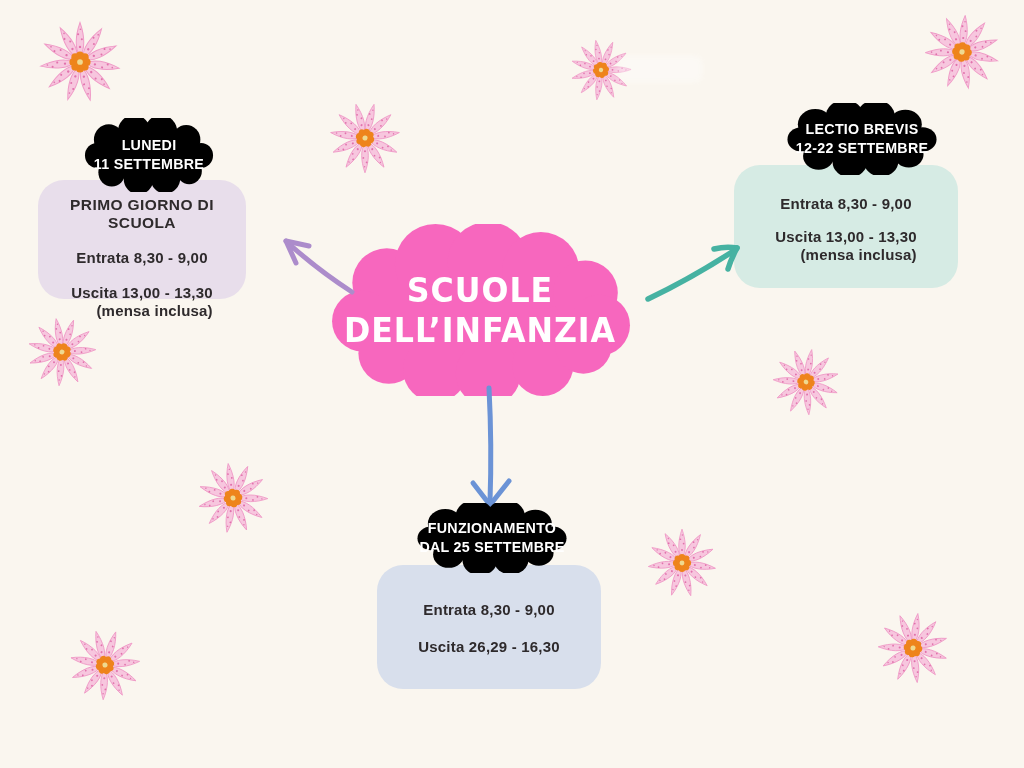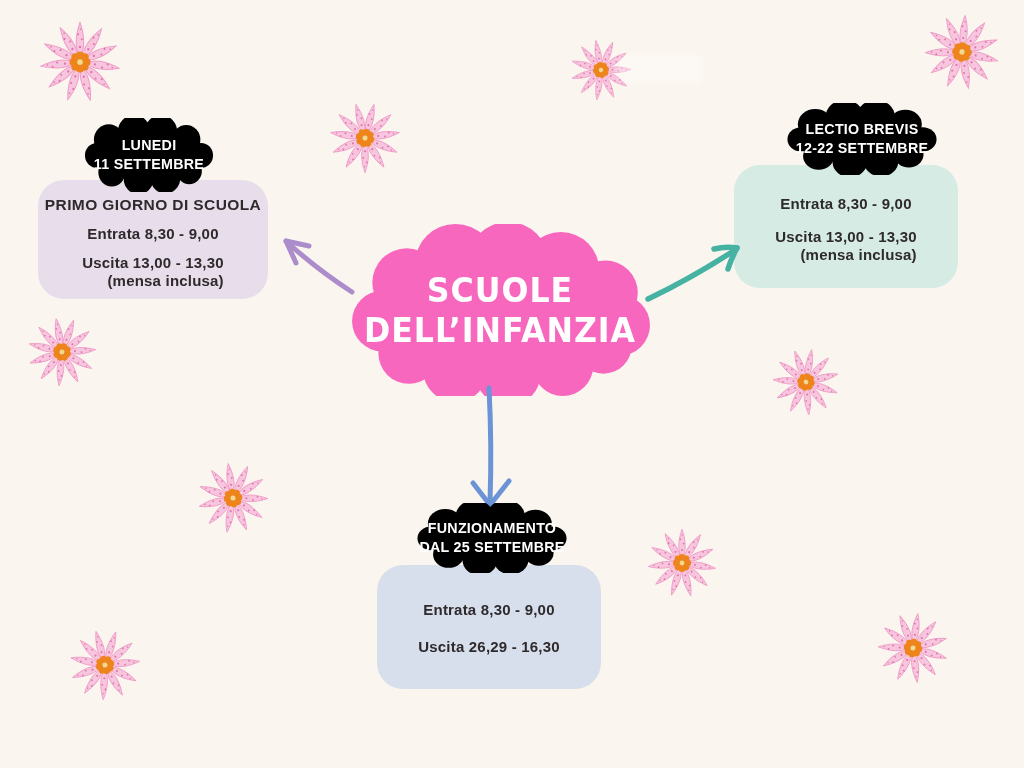--- a/index.html
+++ b/index.html
@@ -8,21 +8,21 @@
     background:#FAF6EF;
     font-family:"Liberation Sans", sans-serif;
     color:#2E2A2C;
   }
   .abs{position:absolute;}
   
   .flower{position:absolute;pointer-events:none;}
   
   #arrows{position:absolute;left:0;top:0;width:1024px;height:768px;pointer-events:none;z-index:3;}
   
-  .center-cloud{left:348px;top:224px;width:304px;height:172px;z-index:2;}
+  .center-cloud{left:328px;top:224px;width:304px;height:172px;z-index:2;}
   .center-cloud svg{position:absolute;inset:0;width:100%;height:100%;}
   .center-cloud .cloud-text{
     position:absolute;inset:0;display:flex;flex-direction:column;align-items:center;justify-content:center;
     gap:2px;padding-top:2px;
     color:#fff;font-family:"DejaVu Sans", sans-serif;font-weight:bold;
     font-size:33px;letter-spacing:1px;line-height:1.15;text-align:center;
     transform:scaleX(.96);
   }
   
   .badge{z-index:4;}
@@ -31,21 +31,21 @@
     position:absolute;inset:0;display:flex;flex-direction:column;align-items:center;justify-content:center;
     color:#fff;font-weight:800;font-size:15.5px;line-height:1.2;letter-spacing:.3px;
     text-align:center;transform:scaleX(.92);white-space:nowrap;
   }
   
   .info-box{
     border-radius:26px;z-index:2;
     display:flex;flex-direction:column;align-items:center;
     font-weight:bold;font-size:15px;letter-spacing:.2px;text-align:center;color:#2E2A2C;
   }
-  .box-left{left:38px;top:180px;width:230px;height:119px;background:#E8DEEB;justify-content:flex-start;padding-top:16px;box-sizing:border-box;gap:11px;}
+  .box-left{left:38px;top:180px;width:208px;height:119px;background:#E8DEEB;justify-content:flex-start;padding-top:16px;box-sizing:border-box;gap:17px;}
   .box-right{left:734px;top:165px;width:224px;height:123px;background:#D6EBE4;justify-content:flex-start;padding-top:30px;box-sizing:border-box;gap:15px;}
   .box-bottom{left:377px;top:565px;width:224px;height:124px;background:#D8DFEC;justify-content:flex-start;padding-top:36px;box-sizing:border-box;gap:19px;}
   .box-title{font-size:15.5px;letter-spacing:.4px;}
   .line-group{line-height:1.2;text-align:right;}
   
   .watermark{left:618px;top:56px;width:84px;height:26px;opacity:.45;z-index:1;}
   .watermark span{
     display:block;width:100%;height:100%;border-radius:6px;
     background:rgba(255,255,255,.75);
     filter:blur(2px);

